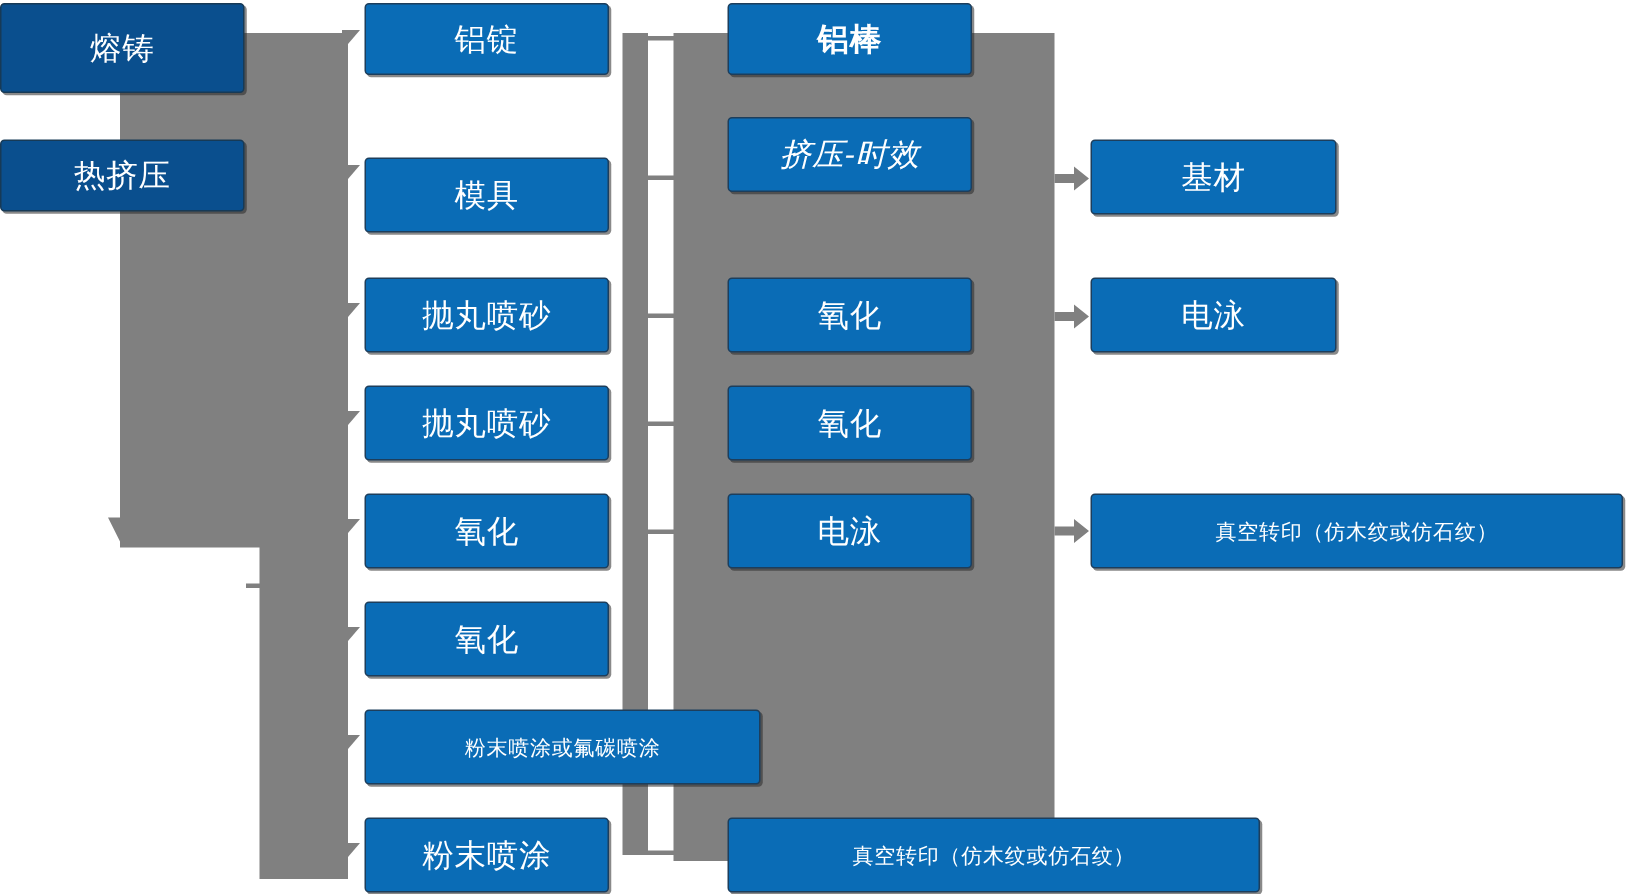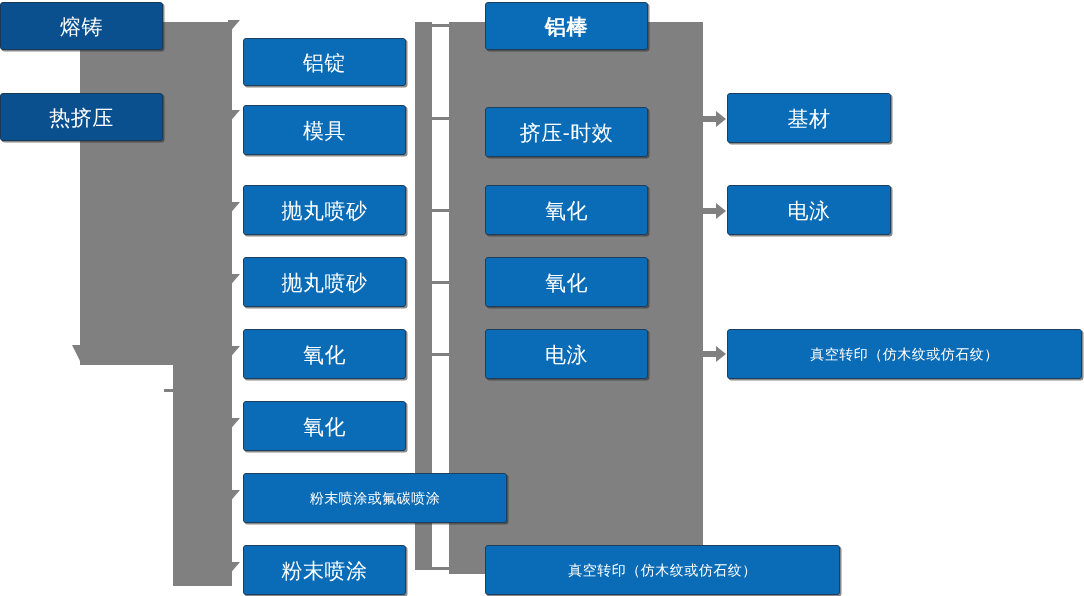--- a/index.html
+++ b/index.html
@@ -97,30 +97,30 @@
   <svg class="ribbon-svg" style="left:703px; top:110px; width:24px; height:18px;" viewBox="0 0 24 18">
     <path d="M0,6 L13,6 L13,1 L23,9 L13,17 L13,12 L0,12 Z" fill="#808080"></path>
   </svg>
   <svg class="ribbon-svg" style="left:703px; top:202px; width:24px; height:18px;" viewBox="0 0 24 18">
     <path d="M0,6 L13,6 L13,1 L23,9 L13,17 L13,12 L0,12 Z" fill="#808080"></path>
   </svg>
   <svg class="ribbon-svg" style="left:703px; top:345px; width:24px; height:18px;" viewBox="0 0 24 18">
     <path d="M0,6 L13,6 L13,1 L23,9 L13,17 L13,12 L0,12 Z" fill="#808080"></path>
   </svg>
 
-  <div class="node dark" style="left:0px; top:2px; width:163px; height:48px;">
+  <div class="node dark" style="left:0px; top:2px; width:163px; height:60px;">
     <span class="label">熔铸</span>
   </div>
 
   <div class="node dark" style="left:0px; top:93px; width:163px; height:48px;">
     <span class="label">热挤压</span>
   </div>
 
 
-  <div class="node bright" style="left:243px; top:2px; width:163px; height:48px;margin-top:36px;">
+  <div class="node bright" style="left:243px; top:2px; width:163px; height:48px;">
     <span class="label">铝锭</span>
   </div>
 
   <div class="node bright" style="left:243px; top:93px; width:163px; height:50px;margin-top:12px;">
     <span class="label">模具</span>
   </div>
 
   <div class="node bright" style="left:243px; top:185px; width:163px; height:50px;">
     <span class="label">抛丸喷砂</span>
   </div>
@@ -142,21 +142,21 @@
   </div>
 
   <div class="node bright" style="left:243px; top:545px; width:163px; height:50px;">
     <span class="label">粉末喷涂</span>
   </div>
 
   <div class="node bright" style="left:485px; top:2px; width:163px; height:48px;font-weight:bold;">
     <span class="label">铝棒</span>
   </div>
 
-  <div class="node bright" style="left:485px; top:107px; width:163px; height:50px;">
+  <div class="node bright" style="left:485px; top:78px; width:163px; height:50px;font-style:italic;">
     <span class="label">挤压-时效</span>
   </div>
 
   <div class="node bright" style="left:485px; top:185px; width:163px; height:50px;">
     <span class="label">氧化</span>
   </div>
 
   <div class="node bright" style="left:485px; top:257px; width:163px; height:50px;">
     <span class="label">氧化</span>
   </div>

